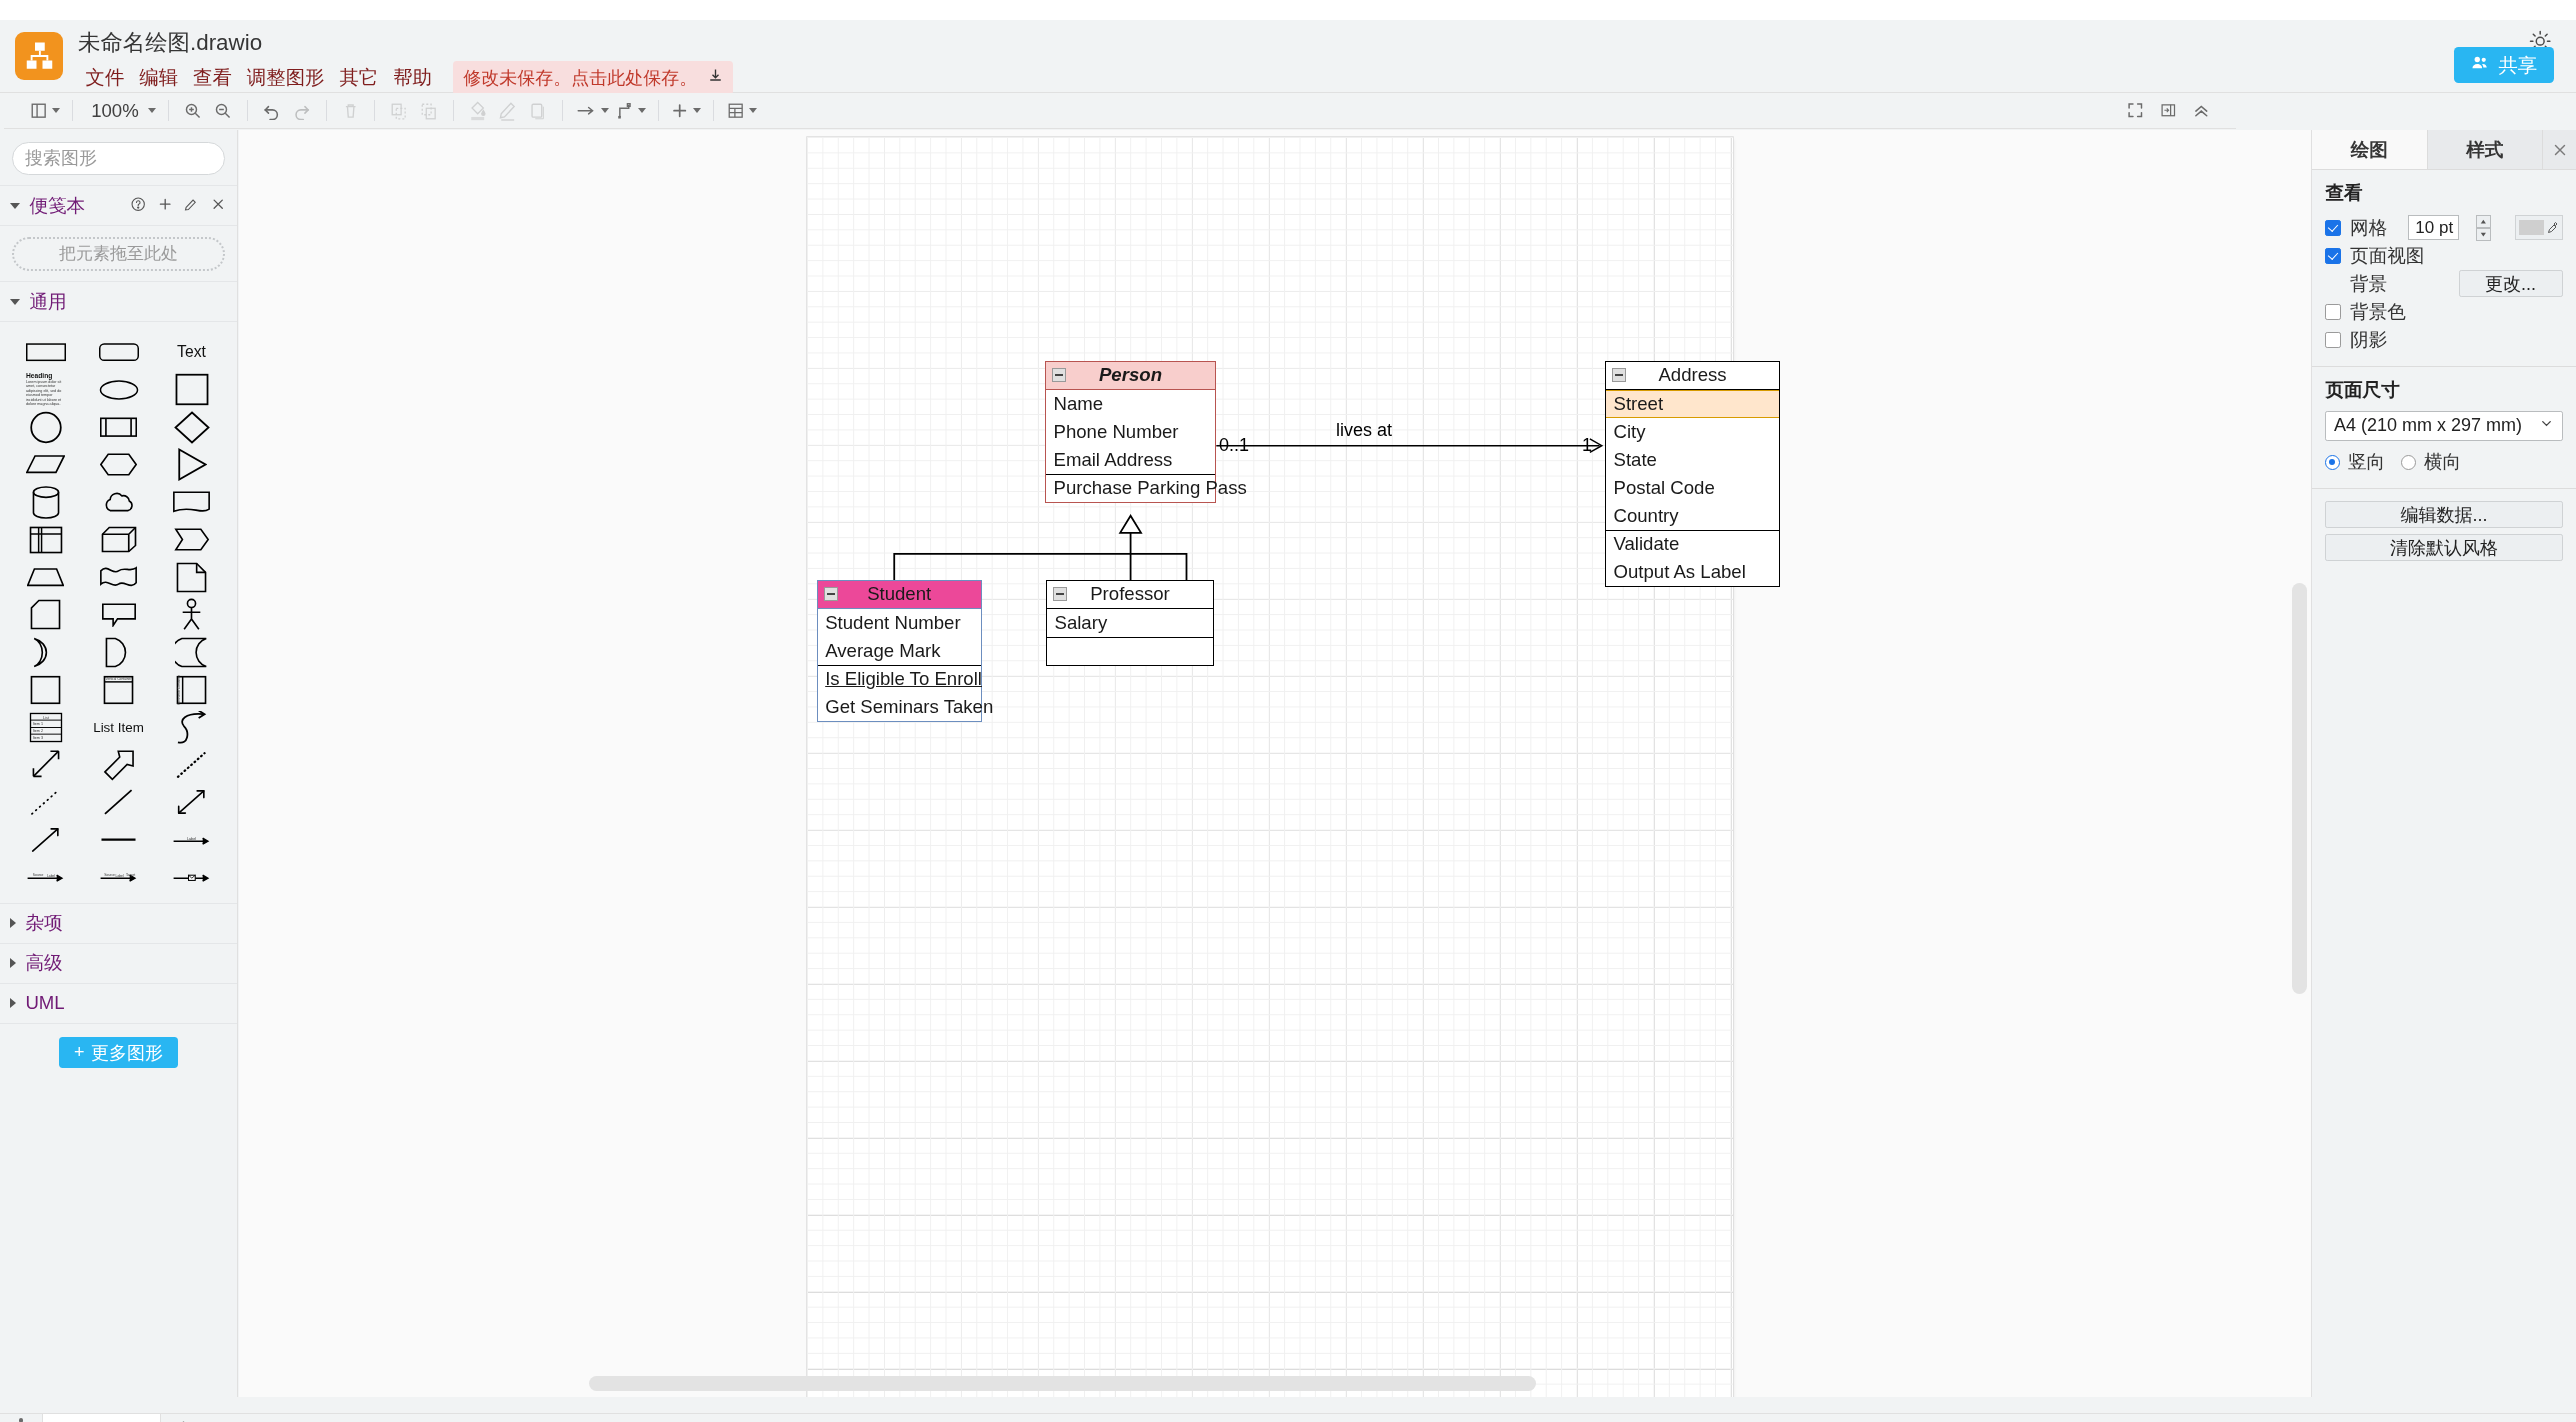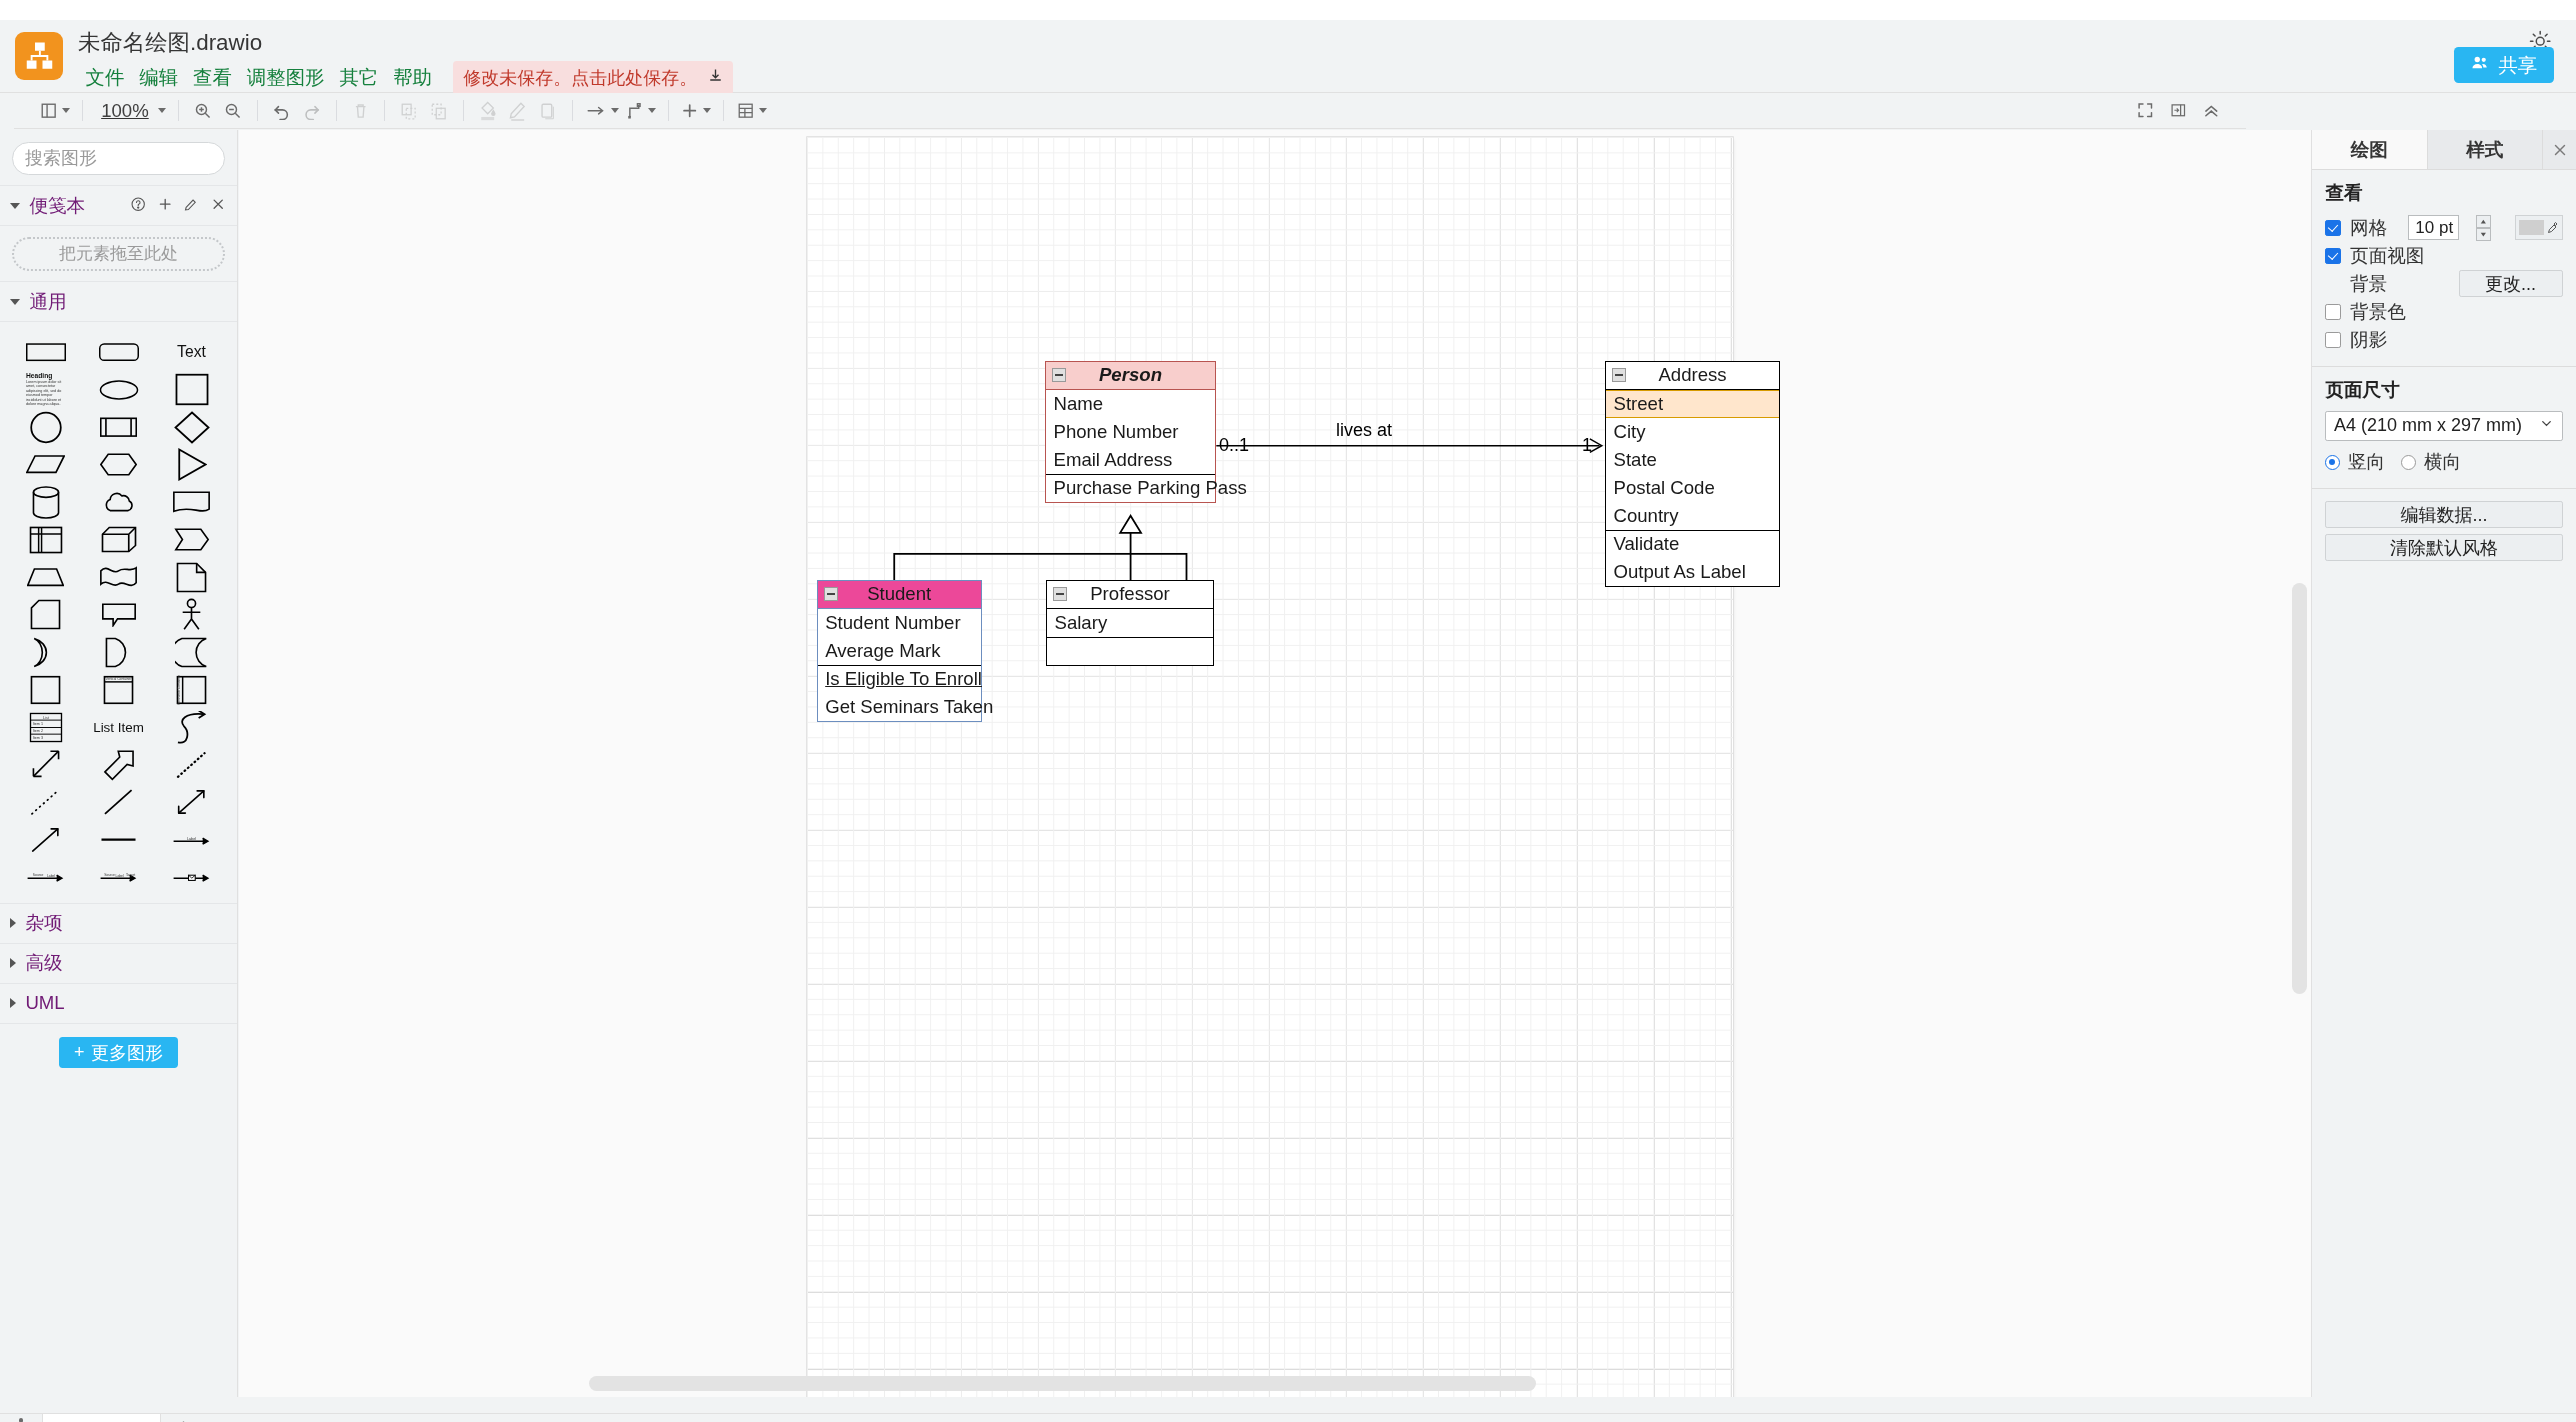--- a/index.html
+++ b/index.html
@@ -22,42 +22,42 @@
   }
   .app-logo {
     width: 48px; height: 48px; margin: 12px 0 0 15px;
     background: #f2931e; border-radius: 9px;
     display: flex; align-items: center; justify-content: center; flex: none;
   }
   .title-block { margin-left: 15px; padding-top: 7.5px; flex: none; }
   .doc-title { font-size: 22.4px; color: #353535; line-height: 30px; white-space: nowrap;}
   .menubar { display: flex; align-items: center; margin-top: 3px; }
   .menu-item {
-    font-size: 19.4px; color: #15803d; padding: 3px 7.5px; cursor: default;
+    font-size: 19.4px; color: #7f1d1d; padding: 3px 7.5px; cursor: default;
     white-space: nowrap;
   }
   .unsaved-pill {
     margin-left: 13.4px; background: #f8dede; color: #c0392b;
     font-size: 18px; padding: 5.2px 10.4px; border-radius: 3.7px;
     display: flex; align-items: center; gap: 10.4px; white-space: nowrap;
   }
   .sun-icon { position: absolute; right: 25px; top: 10.4px; }
   .share-btn {
     position: absolute; right: 22.4px; top: 27px;
     background: #29b6f2; color: #fff; border: none; border-radius: 4.5px;
     height: 36px; padding: 0 16.4px; font-size: 19.4px;
     display: flex; align-items: center; gap: 9px; cursor: pointer;
     font-family: "Liberation Sans", sans-serif;
   }
 
   
   .toolbar {
-    position: absolute; left: 14px; top: 73px; width: 2232px; height: 36px;
+    position: absolute; left: 4px; top: 73px; width: 2232px; height: 36px;
     background: #f1f3f4; border-bottom: 0.7px solid #e0e0e0;
-    display: flex; align-items: center; padding-left: 22.4px; text-decoration: underline;
+    display: flex; align-items: center; padding-left: 22.4px;
   }
   .tb-btn {
     height: 30px; min-width: 30px; display: flex; align-items: center;
     justify-content: center; cursor: pointer; border-radius: 2.2px; gap: 3.7px;
     padding: 0 3px; color: #707070;
   }
   .tb-btn.disabled { opacity: 0.38; }
   .tb-sep { width: 0.7px; height: 21px; background: #dadce0; margin: 0 9px; flex: none; }
   .tb-zoom { font-size: 18.6px; color: #404040; padding: 0 6px; }
   .caret { width: 0; height: 0; border-left: 4.5px solid transparent;

